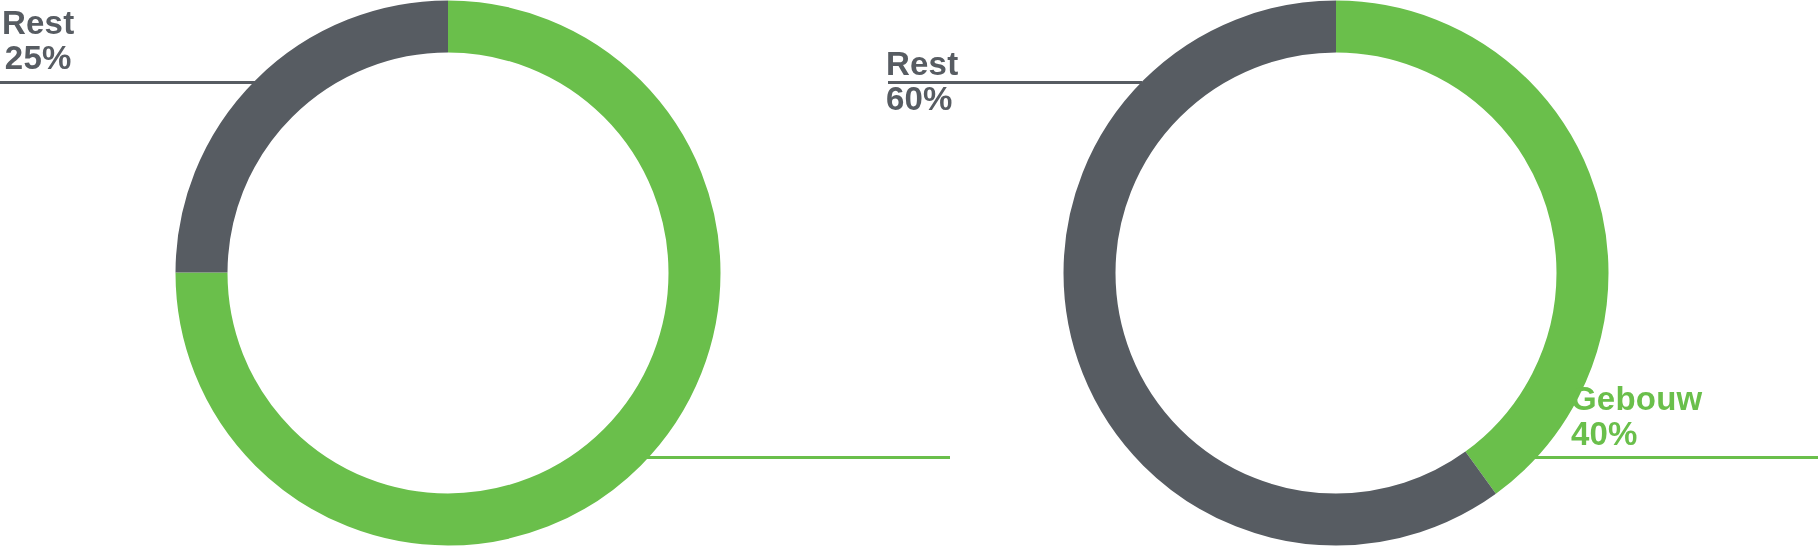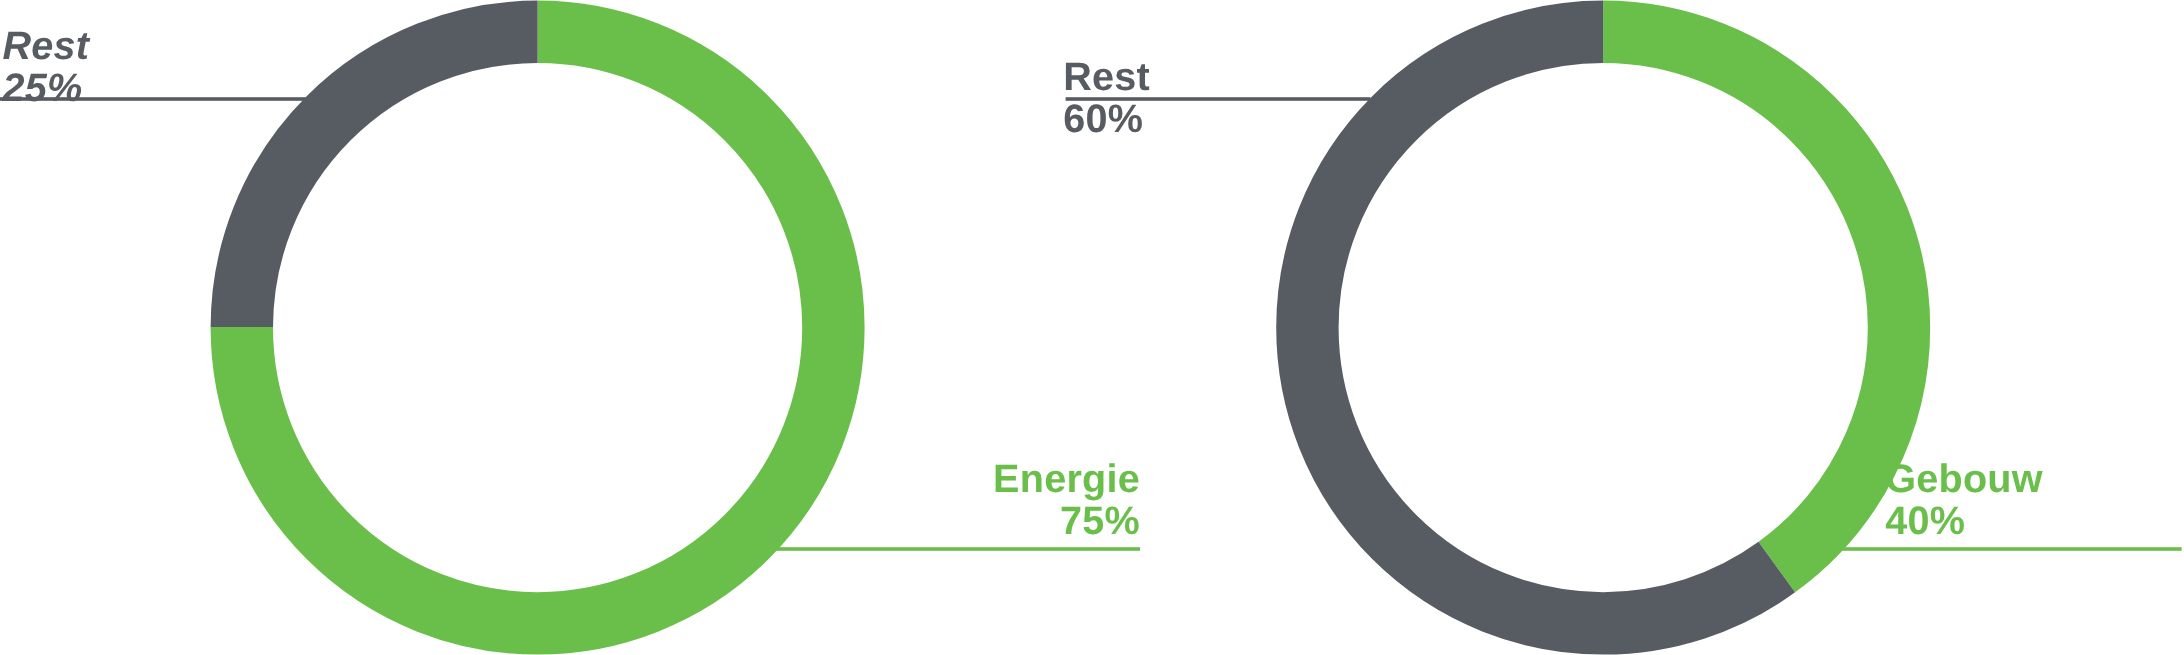--- a/index.html
+++ b/index.html
@@ -30,21 +30,21 @@
     position: absolute;
     font-size: 33px;
     line-height: 35px;
     font-weight: 700;
     letter-spacing: 0.2px;
     white-space: pre;
   }
   .callout-gray  { color: var(--c-gray,  #575c62); }
   .callout-green { color: var(--c-green, #6abf4b); }
 
-  .text-rest-left  { left: 2px;    top: 20px; text-align: left; font-style: italic; }
+  .text-rest-left  { left: 2px;    top: 5px; text-align: center; }
   .text-rest-right { left: 886px;  top: 5px; text-align: left; margin-top: 41px; }
   .text-energie    { left: 650px;  top: 381px; width: 300px; text-align: right; }
   .text-gebouw     { left: 1571px; top: 381px; width: 300px; }
 
   .leader {
     position: absolute;
     height: 3px;
   }
   .leader-gray  { background: var(--c-gray,  #575c62); }
   .leader-green { background: var(--c-green, #6abf4b); }
@@ -66,22 +66,20 @@
 
   <svg class="donut-svg donut-right" viewBox="0 0 546 546">
       <circle cx="273" cy="273" r="246.5" fill="none" stroke="#6abf4b" stroke-width="52" stroke-dasharray="619.5220712879072 1548.805178219768" stroke-dashoffset="0" transform="rotate(-90 273 273)"></circle>
       <circle cx="273" cy="273" r="246.5" fill="none" stroke="#575c62" stroke-width="52" stroke-dasharray="929.2831069318609 1548.805178219768" stroke-dashoffset="-619.5220712879072" transform="rotate(-90 273 273)"></circle>
     </svg>
 
   <div class="callout-text callout-gray text-rest-left"><span>Rest</span>
 <span>25%</span></div>
   <div class="leader leader-gray leader-rest-left"></div>
 
-  <div class="callout-text callout-green text-energie"><span>Energie</span>
-<span>75%</span></div>
   <div class="leader leader-green leader-energie"></div>
 
   <div class="callout-text callout-gray text-rest-right"><span>Rest</span>
 <span>60%</span></div>
   <div class="leader leader-gray leader-rest-right"></div>
 
   <div class="callout-text callout-green text-gebouw"><span>Gebouw</span>
 <span>40%</span></div>
   <div class="leader leader-green leader-gebouw"></div>
 

